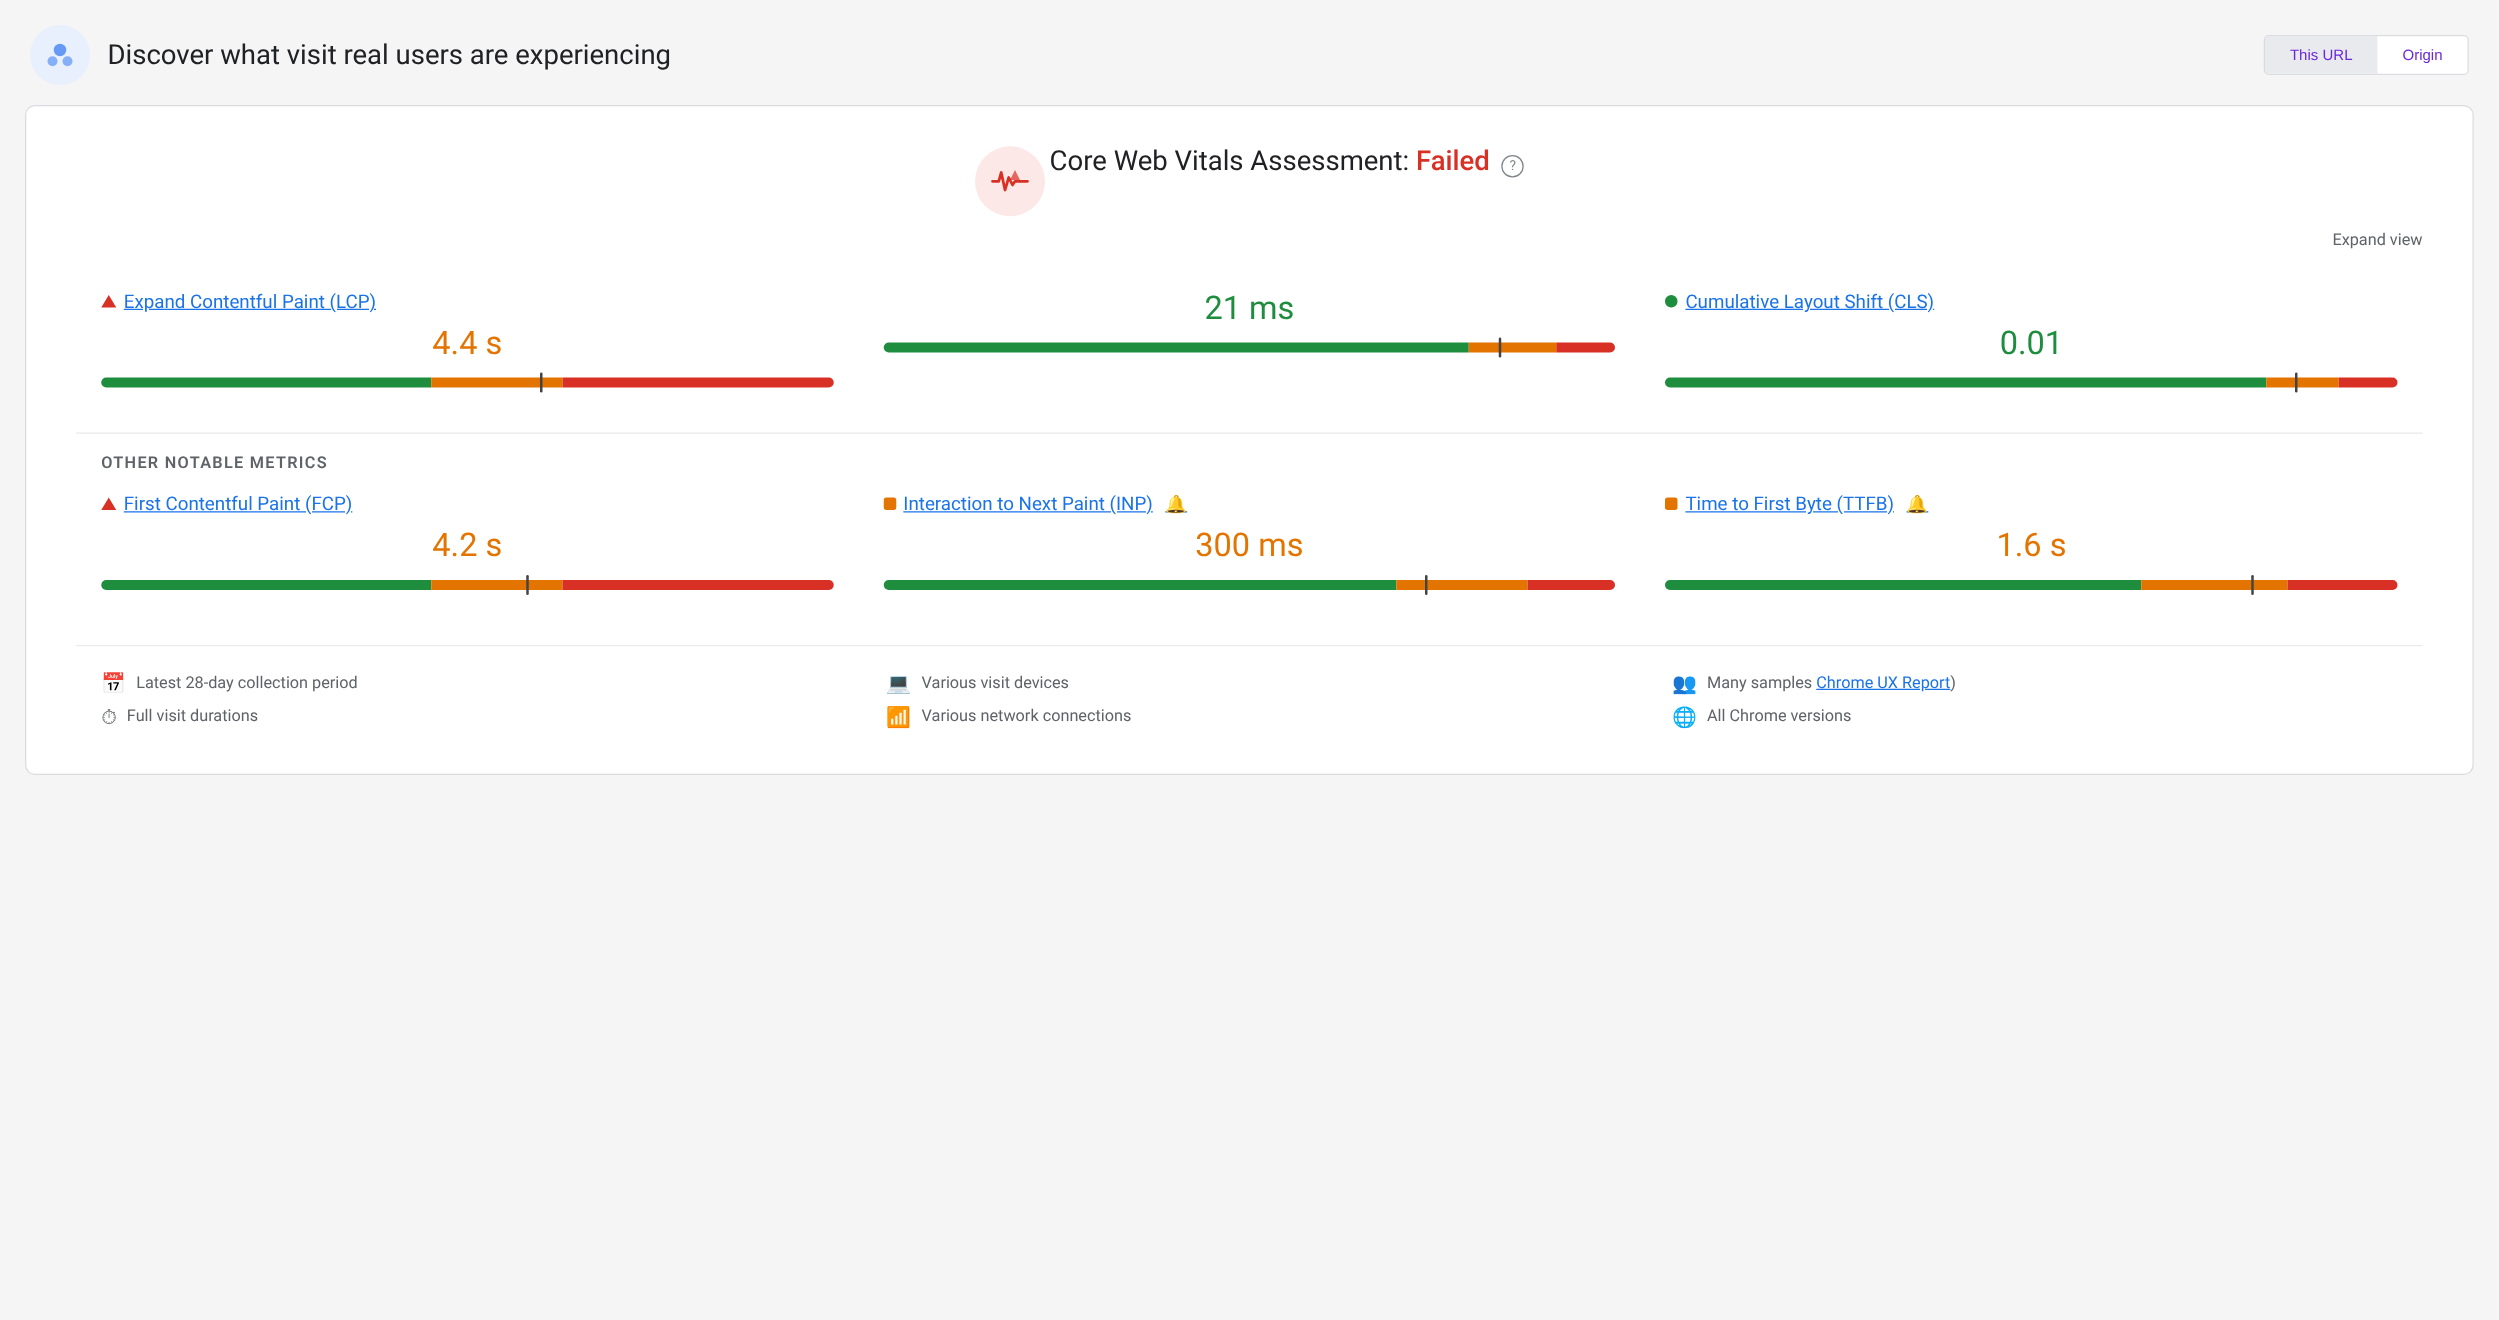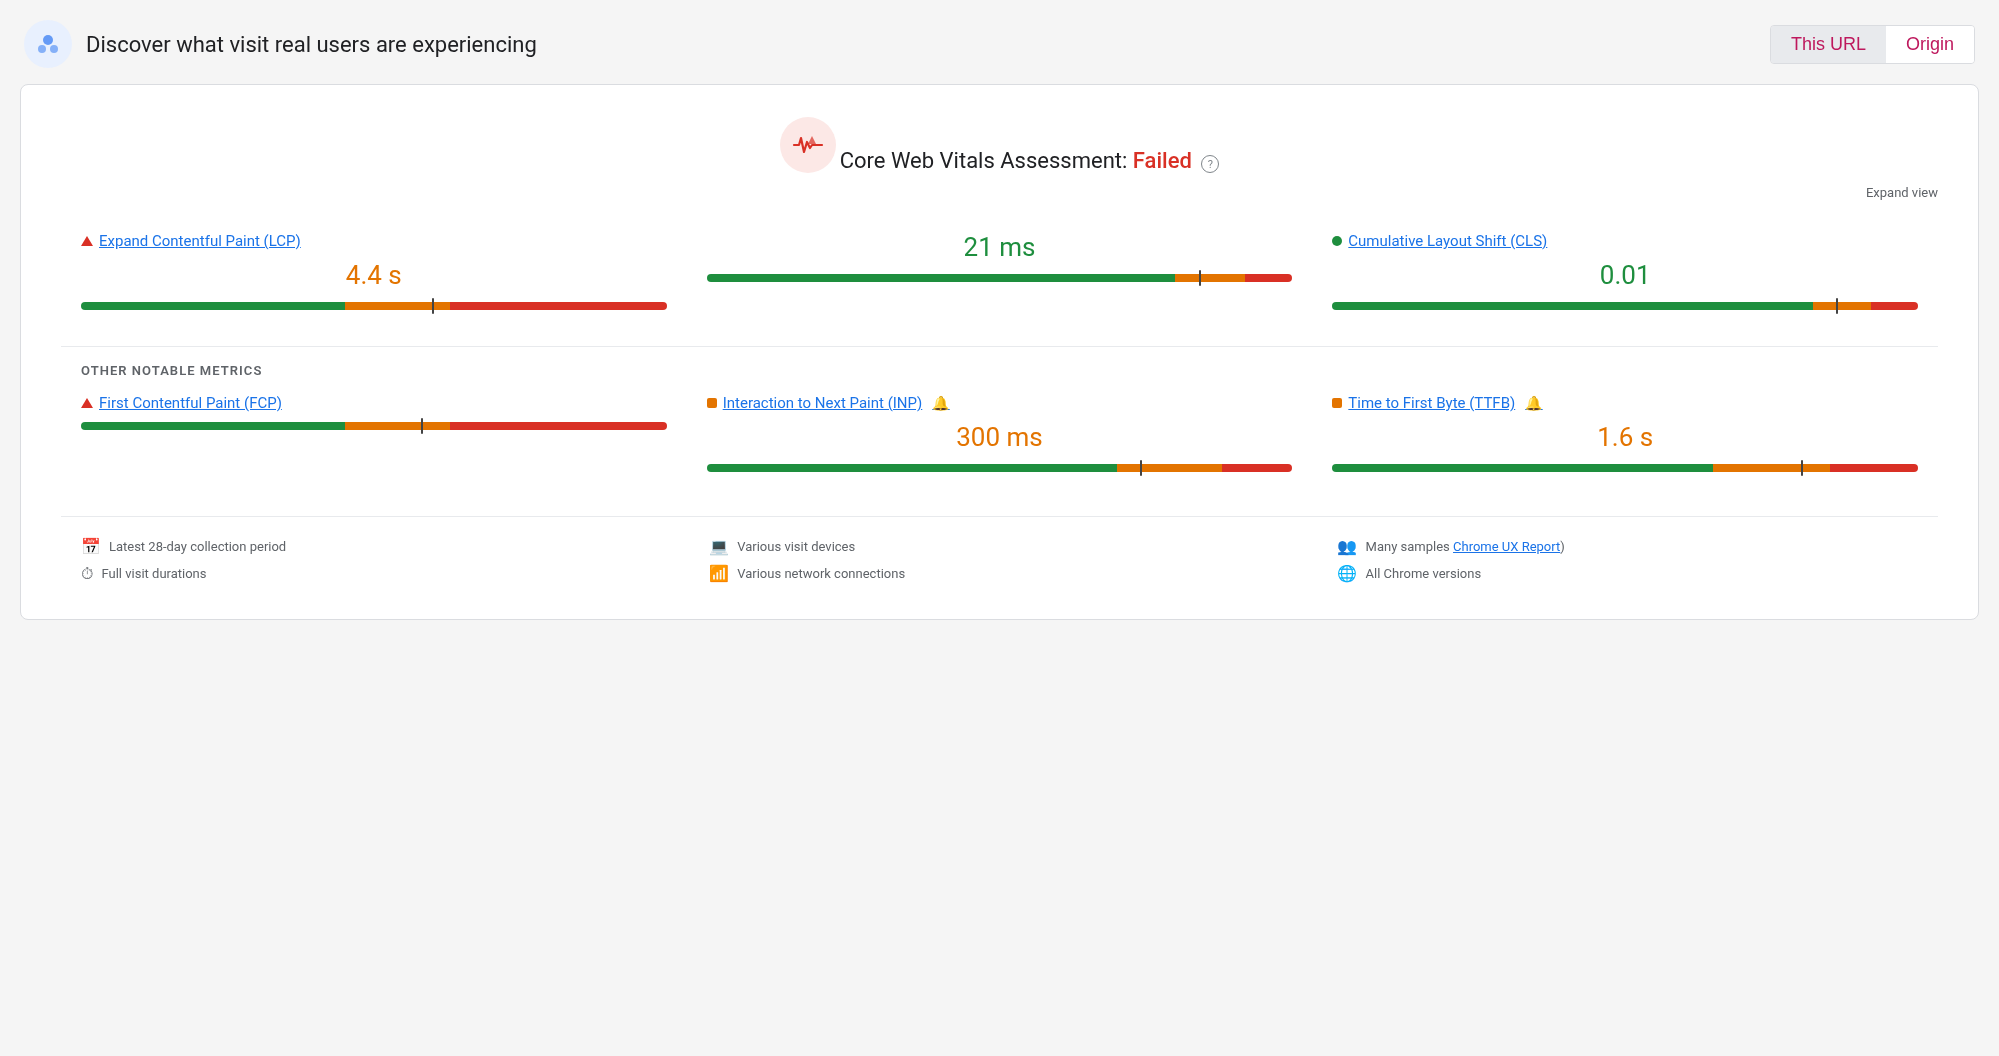--- a/index.html
+++ b/index.html
@@ -39,37 +39,37 @@
     .url-toggle {
       display: flex;
       border: 1px solid #dadce0;
       border-radius: 4px;
       overflow: hidden;
     }
     .url-toggle button {
       padding: 8px 20px;
       border: none;
       background: white;
-      font-size: 18px;
-      cursor: pointer;
-      color: #be185d;
+      font-size: 12px;
+      cursor: pointer;
+      color: #6d28d9;
     }
     .url-toggle button.active {
       background: #e8eaed;
       font-weight: 500;
     }
     .card {
       background: white;
       border: 1px solid #dadce0;
       border-radius: 8px;
       padding: 32px 40px 32px 40px;
     }
     .assessment-header {
       display: flex;
-      align-items: flex-end;
+      align-items: flex-start;
       justify-content: center;
       gap: 4px;
       margin-bottom: 8px;
     }
     .vitals-icon {
       width: 56px;
       height: 56px;
       border-radius: 50%;
       background: #fce8e6;
       display: flex;
@@ -304,20 +304,21 @@
 
   <div class="section-label">OTHER NOTABLE METRICS</div>
 
   <div class="metrics-grid" id="other-metrics-container">
       <div class="metric-item">
     <div class="metric-label">
       <span class="status-triangle" style="border-bottom-color:#d93025"></span>
       <span>First Contentful Paint (FCP)</span>
 
     </div>
+    <div class="metric-value" style="color:#e37400">4.2 s</div>
     <div class="progress-bar" style="position:relative;">
       <div class="segment-green" style="width:45%"></div>
       <div class="segment-orange" style="width:18%"></div>
       <div class="segment-red" style="width:37%"></div>
       <div class="marker" style="left:58%"></div>
     </div>
   </div>
       <div class="metric-item">
     <div class="metric-label">
       <span class="status-square" style="background:#e37400"></span>

